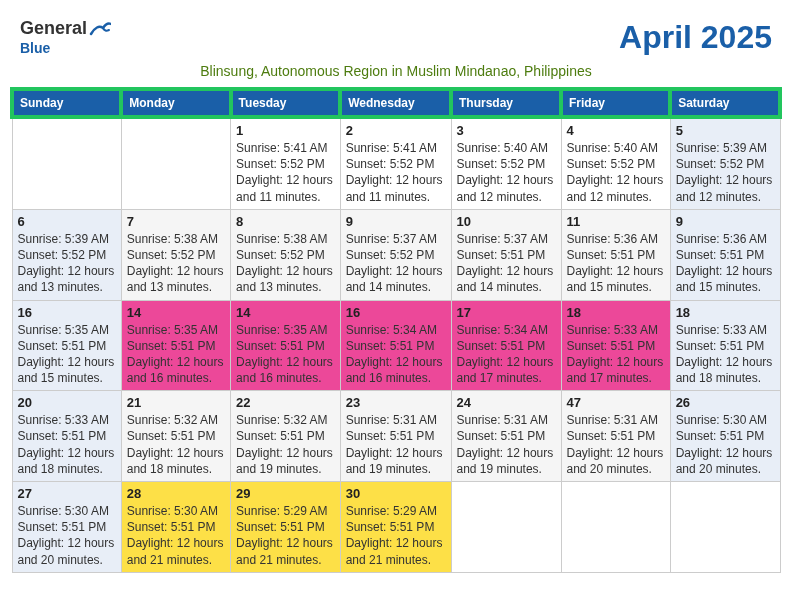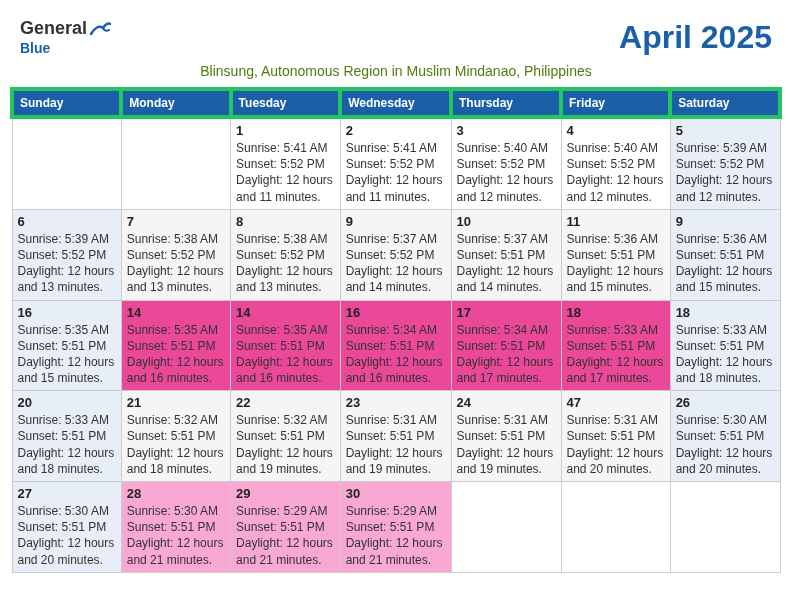--- a/index.html
+++ b/index.html
@@ -79,21 +79,21 @@
       line-height: 1.35;
     }
     .empty-cell {
       background: #fff !important;
     }
     
     .week-row-0 td { background: #fff; }
     .week-row-1 td { background: #eef1f7; }
     .week-row-2 td { background: #ec4899; }
     .week-row-3 td { background: #eef1f7; }
-    .week-row-4 td { background: #f9a8d4; }
+    .week-row-4 td { background: #fde047; }
     .week-row-0 td.sunday-col, .week-row-0 td.saturday-col { background: #e0e8f4; }
     .week-row-1 td.sunday-col, .week-row-1 td.saturday-col { background: #d8e2f0; }
     .week-row-2 td.sunday-col, .week-row-2 td.saturday-col { background: #e0e8f4; }
     .week-row-3 td.sunday-col, .week-row-3 td.saturday-col { background: #d8e2f0; }
     .week-row-4 td.sunday-col, .week-row-4 td.saturday-col { background: #e0e8f4; }
   </style>
 </head>
 <body>
 
 <div class="header-area">

